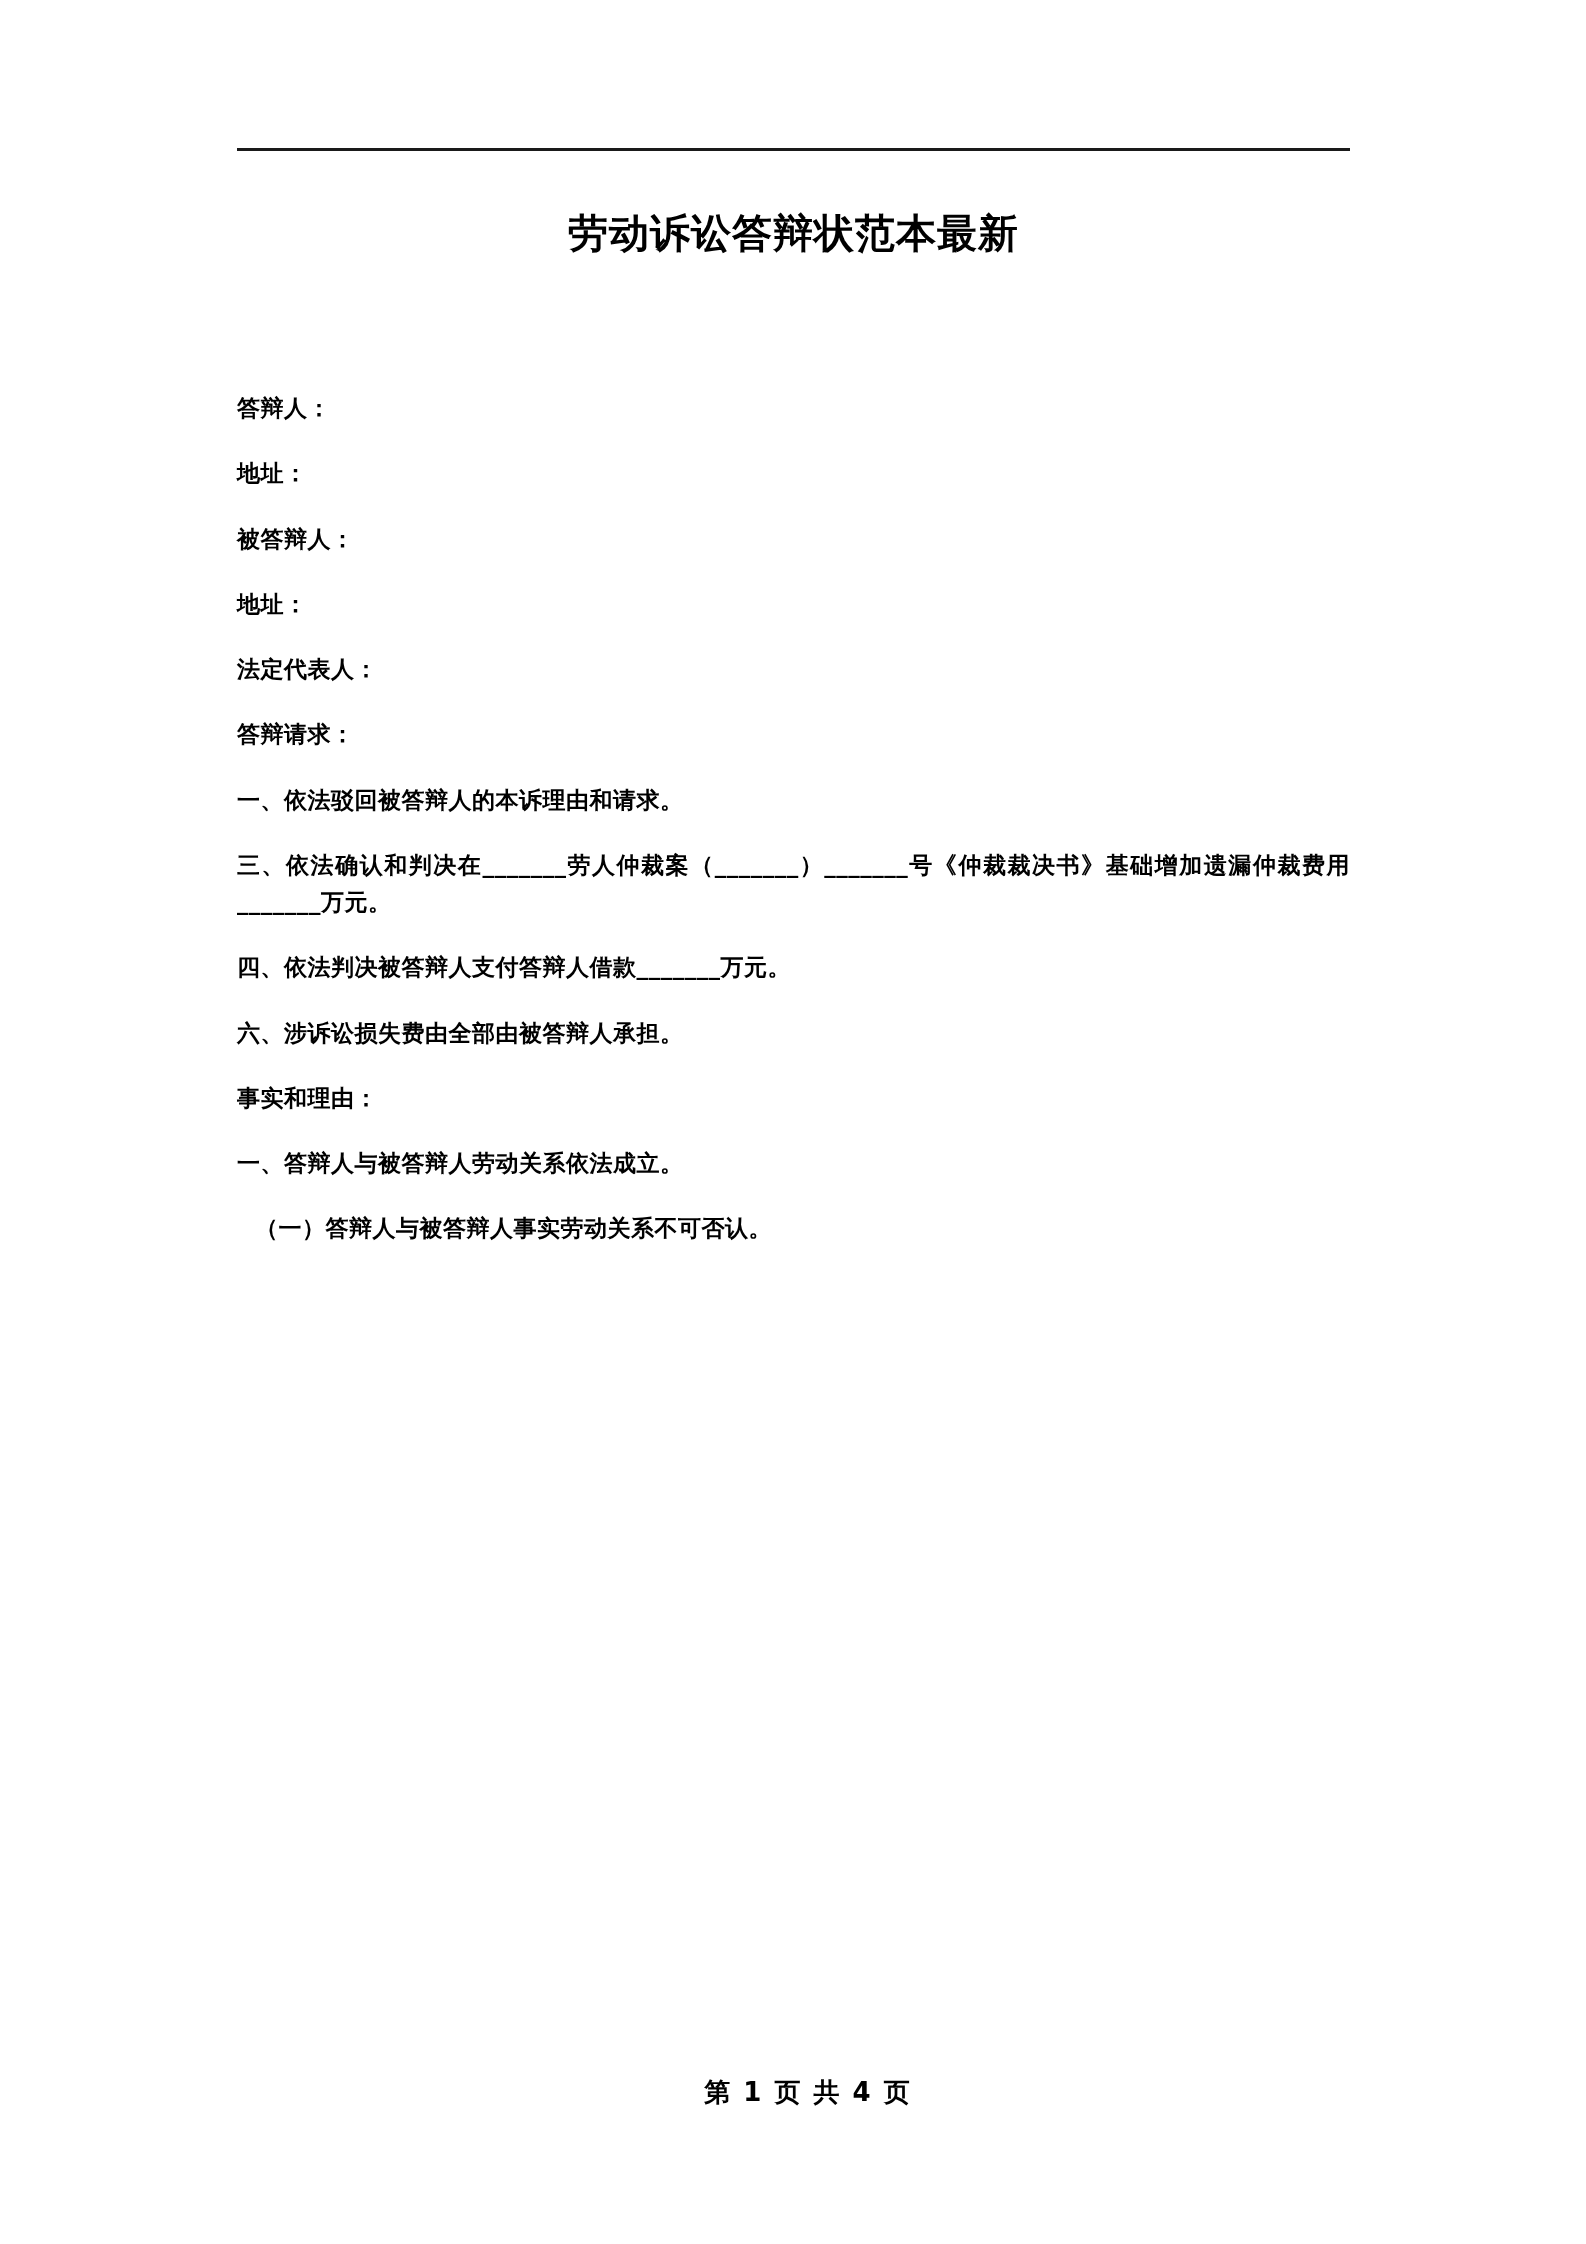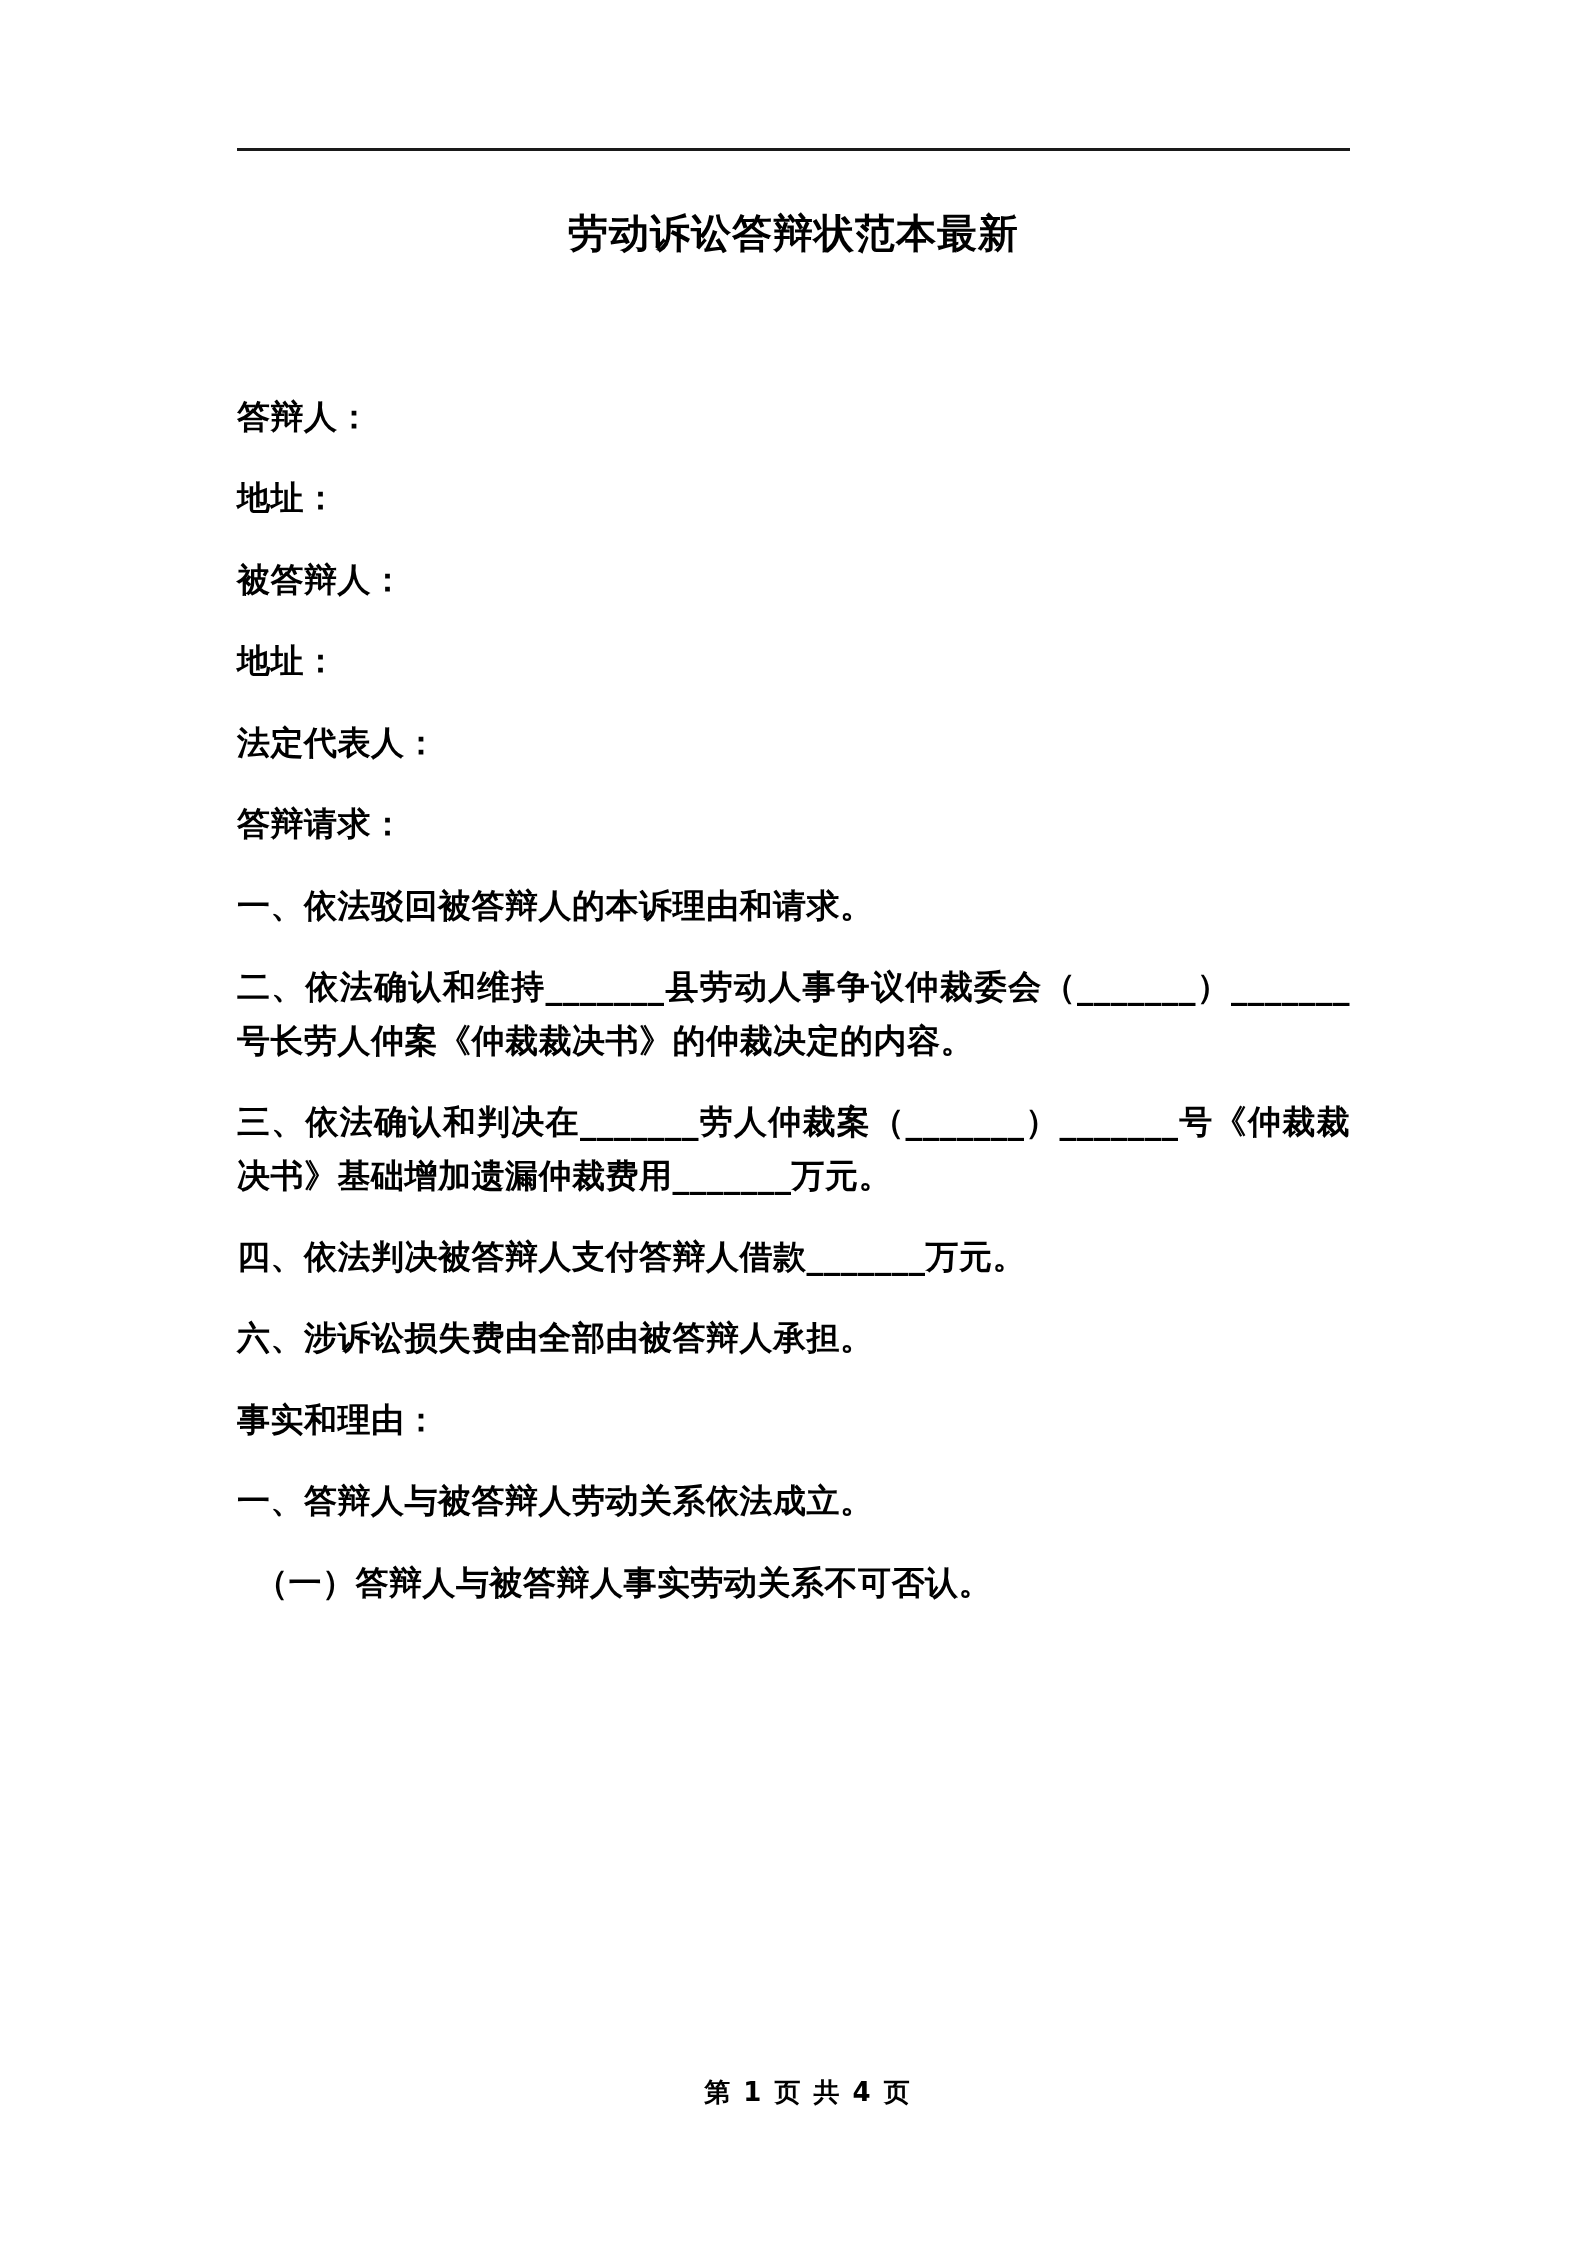--- a/index.html
+++ b/index.html
@@ -41,21 +41,21 @@
     letter-spacing: 1px;
     line-height: 1.4;
   }
   .body-block {
     position: absolute;
     left: 237px;
     top: 390px;
     width: 1113px;
   }
   .para {
-    font-size: 33px;
+    font-size: 23px;
     line-height: 1.62;
     margin: 0 0 28px 0;
     font-weight: bold;
     letter-spacing: 0.5px;
     text-align: left;
   }
   .para.justify {
     text-align: justify;
     text-justify: inter-ideograph;
   }
@@ -86,21 +86,20 @@
   <div class="doc-title">劳动诉讼答辩状范本最新</div>
 
   <div class="body-block">
     <p class="para">答辩人：</p>
     <p class="para">地址：</p>
     <p class="para">被答辩人：</p>
     <p class="para">地址：</p>
     <p class="para">法定代表人：</p>
     <p class="para">答辩请求：</p>
     <p class="para">一、依法驳回被答辩人的本诉理由和请求。</p>
-    <p class="para justify">二、依法确认和维持_______县劳动人事争议仲裁委会（_______）_______号长劳人仲案《仲裁裁决书》的仲裁决定的内容。</p>
     <p class="para justify">三、依法确认和判决在_______劳人仲裁案（_______）_______号《仲裁裁决书》基础增加遗漏仲裁费用_______万元。</p>
     <p class="para">四、依法判决被答辩人支付答辩人借款_______万元。</p>
     <p class="para">六、涉诉讼损失费由全部由被答辩人承担。</p>
     <p class="para">事实和理由：</p>
     <p class="para">一、答辩人与被答辩人劳动关系依法成立。</p>
     <p class="para indent">（一）答辩人与被答辩人事实劳动关系不可否认。</p>
   </div>
 
   <div class="footer">第 1 页 共 4 页</div>
 

